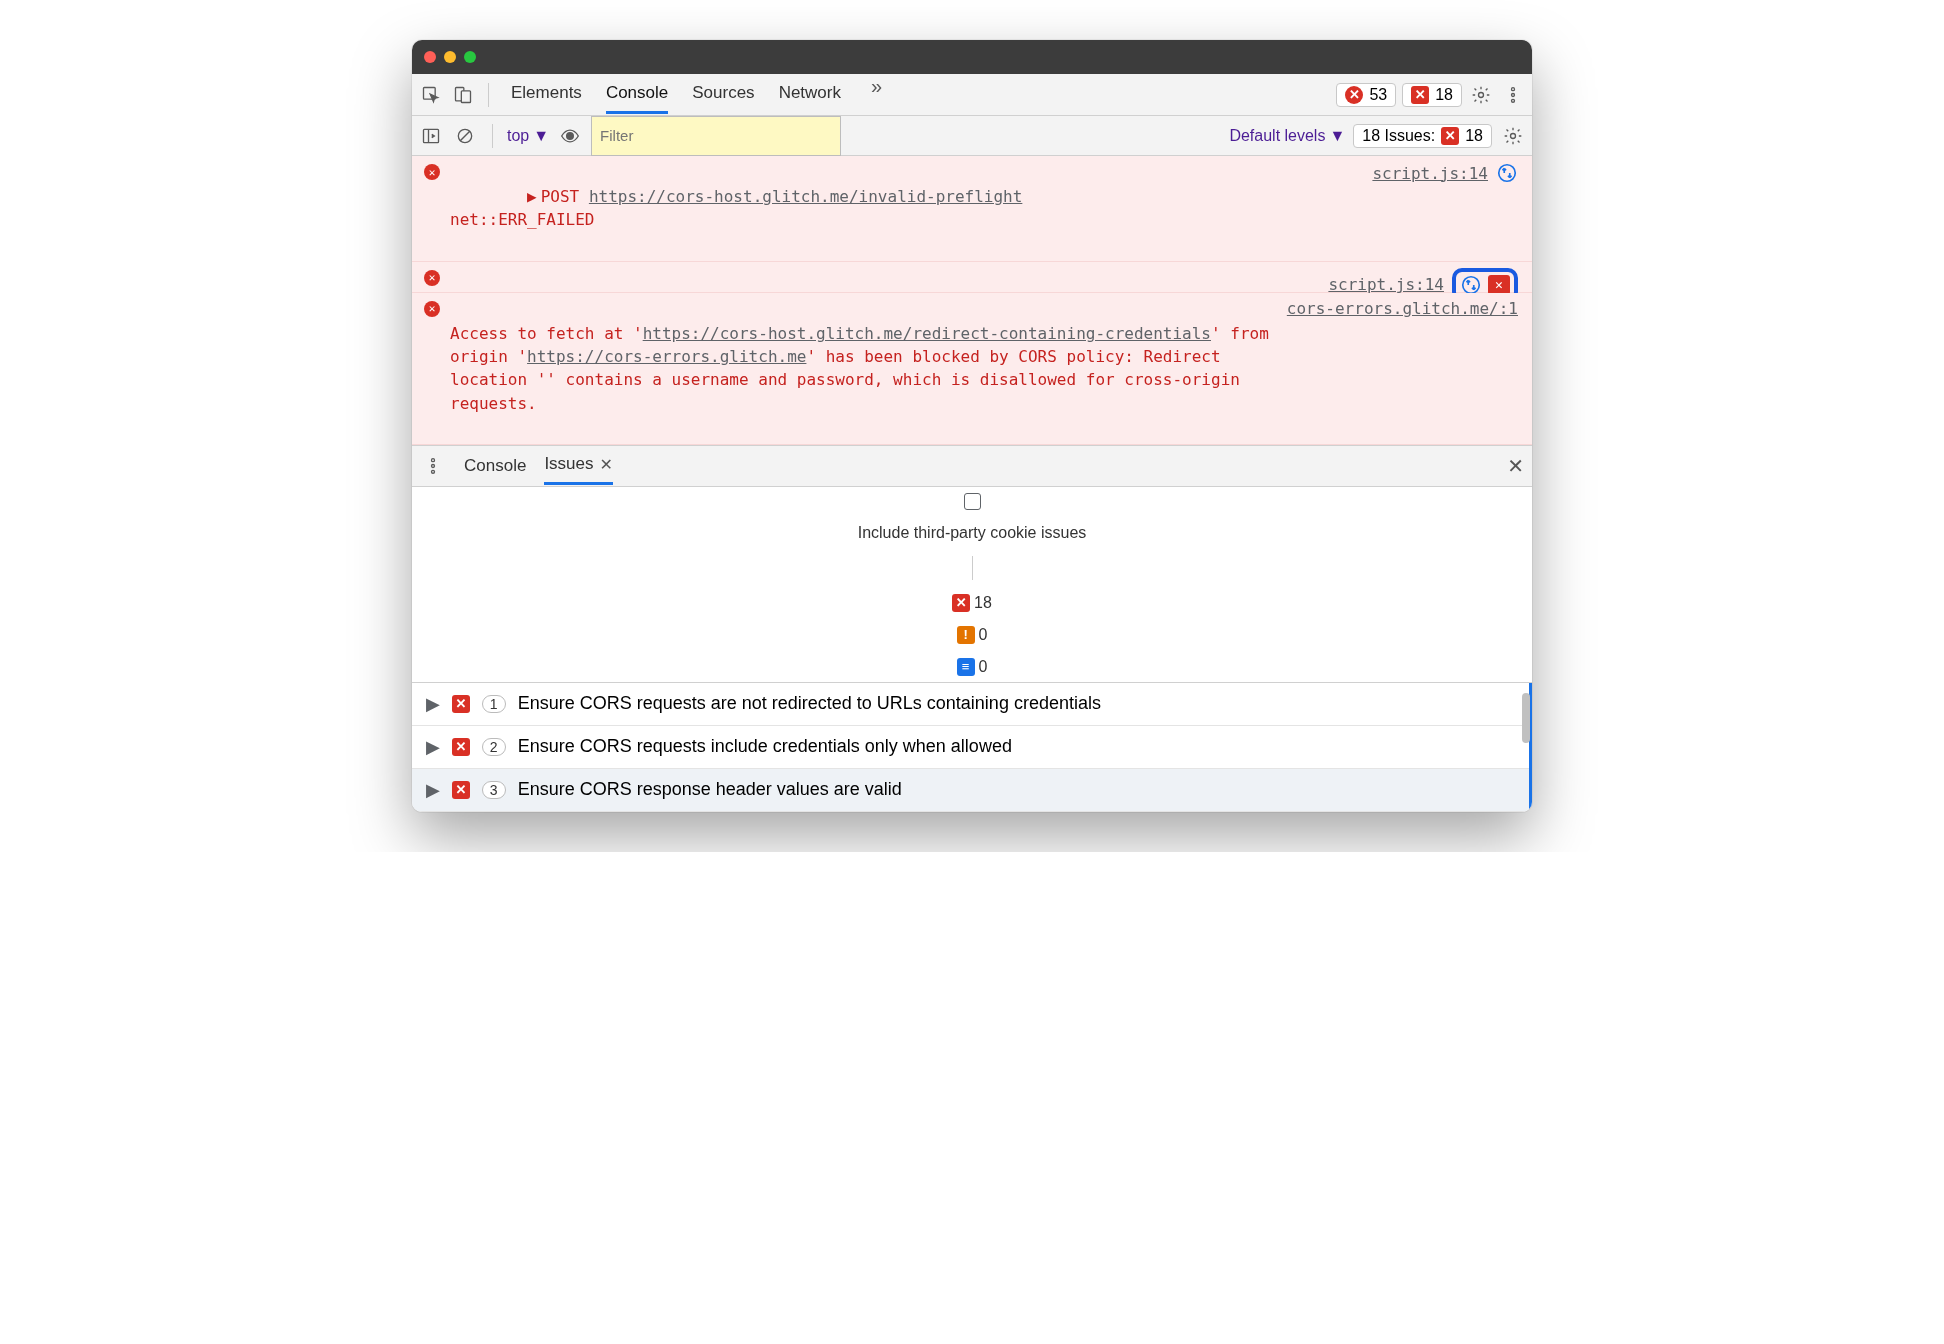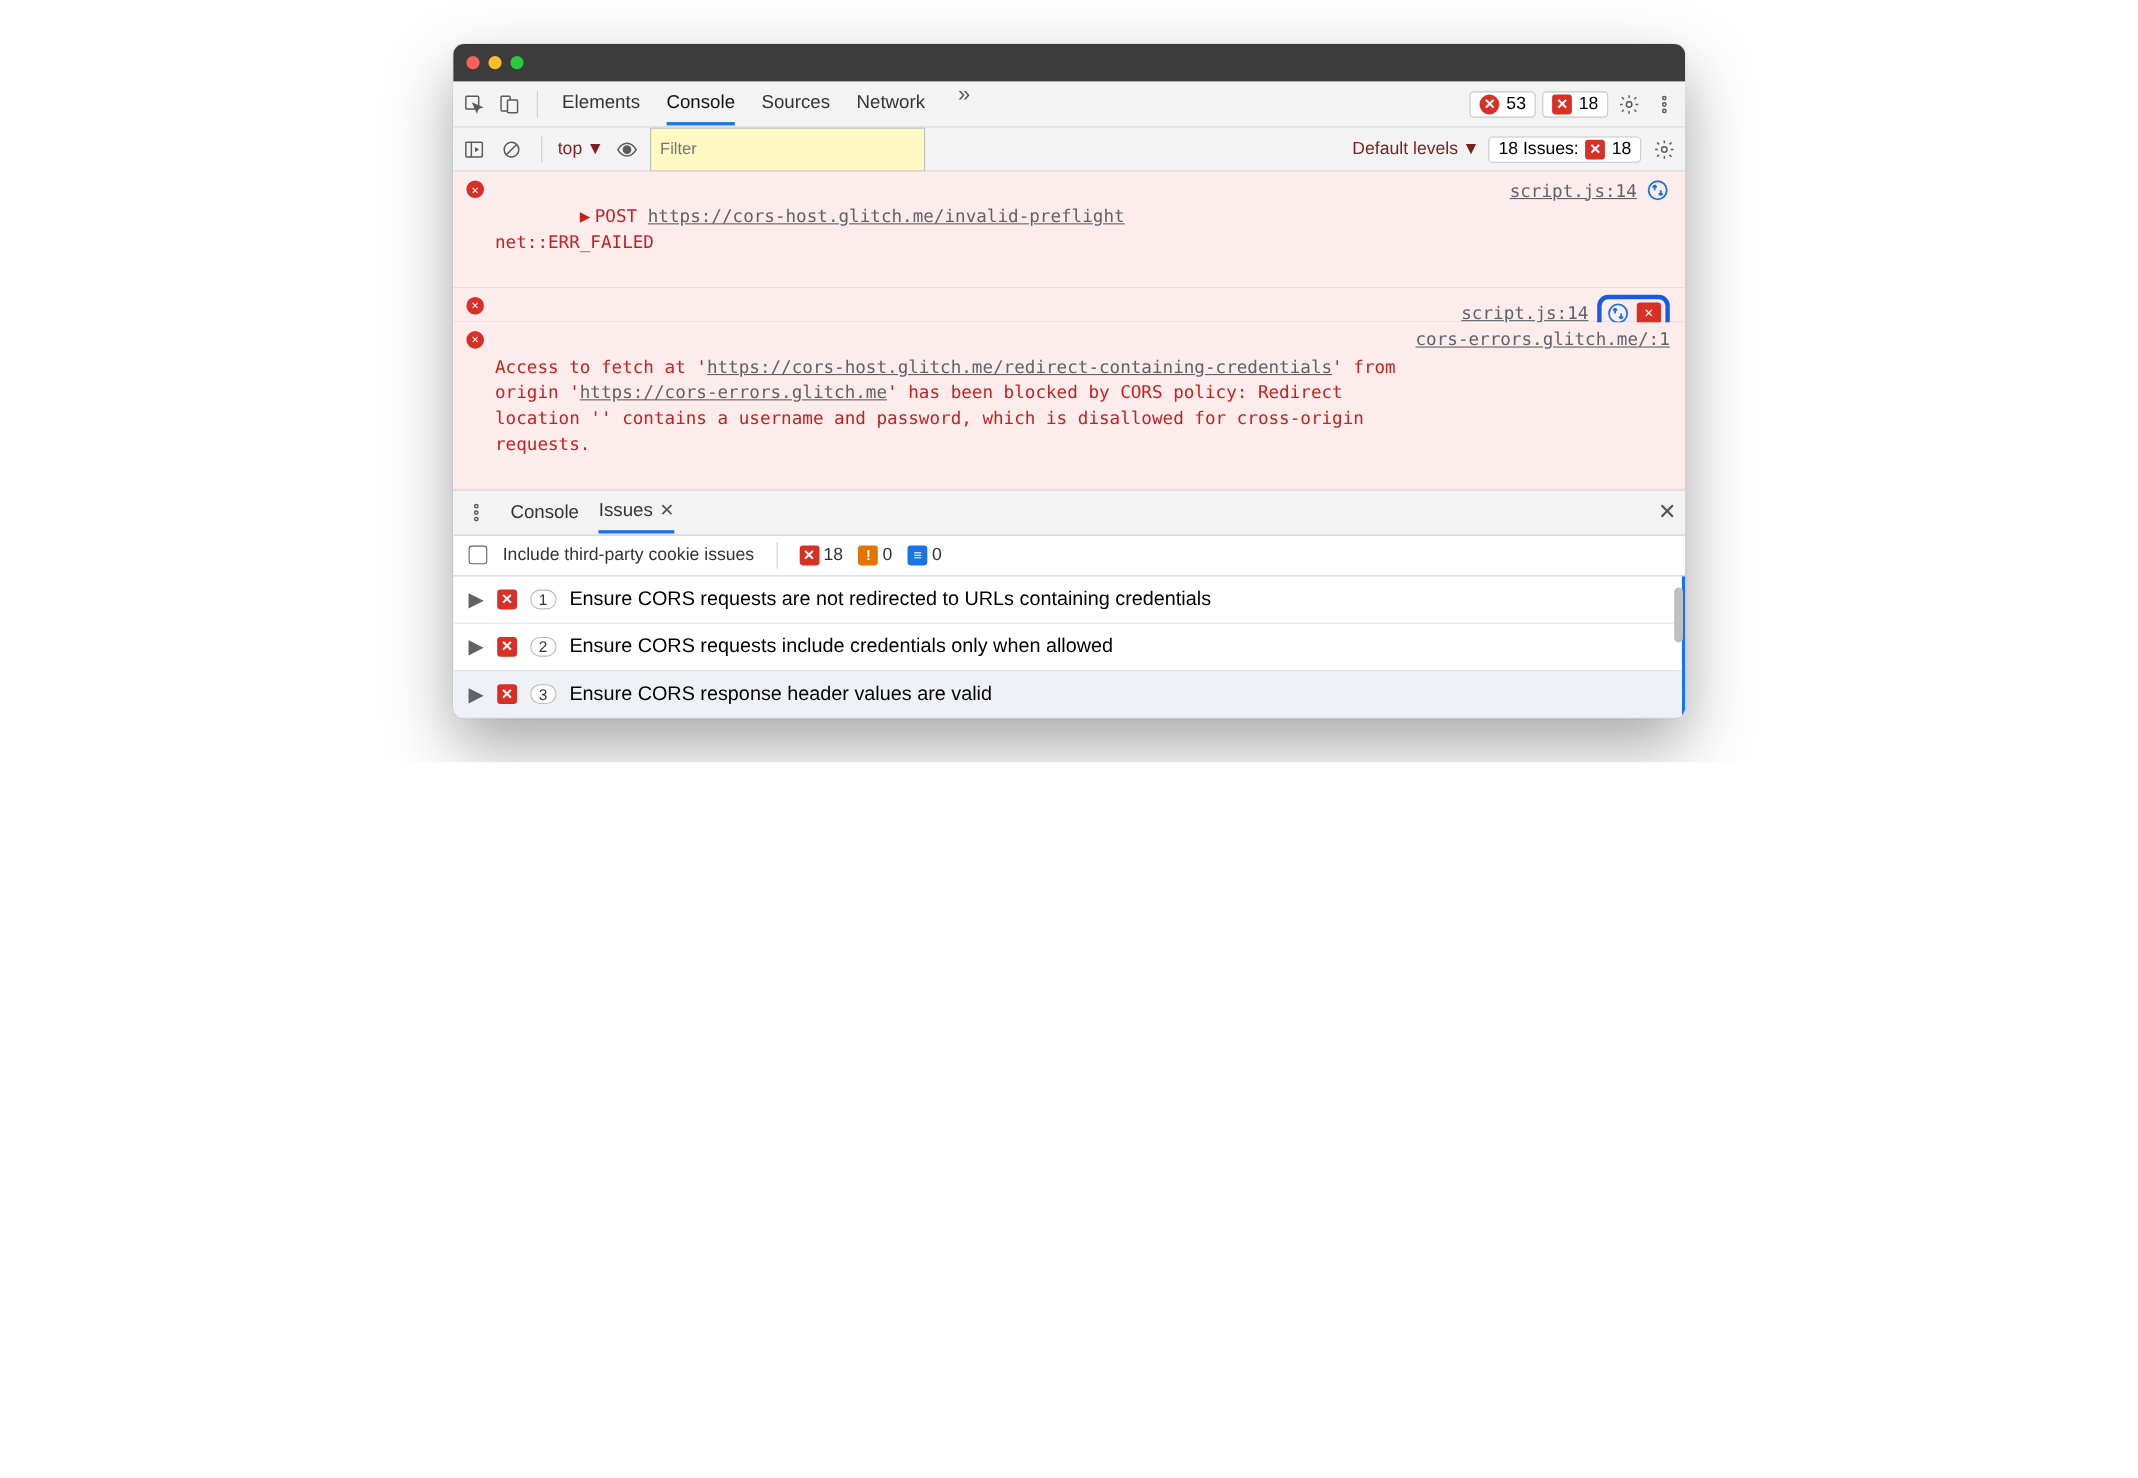--- a/index.html
+++ b/index.html
@@ -23,21 +23,21 @@
 .more-tabs { color: #555; font-size: 20px; padding: 0 6px; cursor: pointer; }
 .sp { flex: 1; }
 .pill { display: inline-flex; align-items: center; gap: 6px; border: 1px solid #c8c8c8; border-radius: 4px; padding: 2px 8px; background: #fff; font-size: 16px; cursor: pointer; }
 .err-badge, .iss-badge, .warn-badge, .info-badge { display: inline-flex; align-items: center; justify-content: center; width: 18px; height: 18px; border-radius: 3px; color: #fff; font-size: 13px; font-weight: 700; }
 .err-badge { background: #d93025; border-radius: 50%; }
 .iss-badge { background: #d93025; border-radius: 3px; position: relative; }
 .iss-badge::after { content: ""; position: absolute; bottom: -4px; left: 3px; border: 4px solid transparent; border-top-color: #d93025; }
 .warn-badge { background: #e37400; }
 .info-badge { background: #1a73e8; }
 
-.toolbar2 select, .toolbar2 .sel { border: none; background: transparent; font-size: 16px; color: #7f1d1d; cursor: pointer; display: inline-flex; align-items: flex-start; gap: 4px; }
+.toolbar2 select, .toolbar2 .sel { border: none; background: transparent; font-size: 16px; color: #4c1d95; cursor: pointer; display: inline-flex; align-items: flex-start; gap: 4px; }
 .filter-input { flex: 0 0 250px; height: 40px; border: 1px solid #bdbdbd; background: #fef9c3; padding: 0 8px; font-size: 15px; color: #777; }
 .issues-pill { border: 1px solid #c8c8c8; border-radius: 4px; padding: 2px 8px; background: #fff; font-size: 16px; display: inline-flex; align-items: center; gap: 6px; cursor: pointer; }
 
 .console { font-family: Menlo, Consolas, monospace; font-size: 16px; }
 .row { display: flex; padding: 6px 12px 6px 12px; border-bottom: 1px solid #f7d7d7; background: #fdecec; color: #c5221f; position: relative; }
 .row .gutter { width: 26px; flex: none; display: flex; align-items: flex-start; padding-top: 2px; }
 .row .body { flex: 1; white-space: pre-wrap; line-height: 1.45; }
 .err-dot { width: 16px; height: 16px; border-radius: 50%; background: #d93025; color: #fff; display: inline-flex; align-items: center; justify-content: center; font-size: 11px; font-weight: 700; }
 .tri { display: inline-block; color: #c5221f; margin-right: 4px; cursor: pointer; }
 .lnk { color: #5f6368; text-decoration: underline; cursor: pointer; }
@@ -46,21 +46,21 @@
 .circ-arrows { width: 22px; height: 22px; display: inline-flex; }
 .circ-arrows svg { stroke: #1a73e8; fill: none; stroke-width: 1.8; }
 .highlight-box { border: 4px solid #1a5ae0; border-radius: 10px; padding: 2px 4px; display: inline-flex; align-items: center; gap: 6px; }
 
 .drawer-tabs { display: flex; align-items: center; height: 42px; border-top: 1px solid #d0d0d0; border-bottom: 1px solid #d0d0d0; padding: 0 8px; gap: 18px; background: #f3f3f3; font-size: 17px; }
 .drawer-tabs .dtab { cursor: pointer; padding: 8px 0; color: #333; display: inline-flex; align-items: center; gap: 6px; }
 .drawer-tabs .dtab.active { border-bottom: 3px solid #1a73e8; font-weight: 500; align-items: flex-end; }
 .drawer-tabs .close-x { font-size: 16px; color: #555; cursor: pointer; }
 .drawer-tabs .drawer-right { margin-left: auto; }
 
-.issues-filter { display: flex; align-items: center; gap: 14px; padding: 6px 14px; border-bottom: 1px solid #d0d0d0; font-size: 16px; color: #333; }
+.issues-filter { display: flex; align-items: center; gap: 14px; padding: 6px 14px; border-bottom: 1px solid #d0d0d0; font-size: 16px; color: #333; flex-direction: column; }
 .chk { width: 17px; height: 17px; border: 1.5px solid #5f6368; border-radius: 3px; display: inline-block; cursor: pointer; }
 .count-group { display: inline-flex; align-items: center; gap: 4px; }
 .issues-list { border-right: 3px solid #1a73e8; }
 .issue-row { display: flex; align-items: center; gap: 12px; padding: 10px 14px; border-bottom: 1px solid #e4e4e4; font-size: 18px; cursor: pointer; }
 .issue-row:last-child { background: #eef2f6; }
 .issue-row .tri2 { color: #5f6368; }
 .count-pill { border: 1px solid #bbb; border-radius: 10px; padding: 0 7px; font-size: 14px; color: #333; background: #fff; }
 .vscroll { position: absolute; right: 3px; width: 8px; background: #c0c0c0; border-radius: 4px; }
 </style>
 </head>

